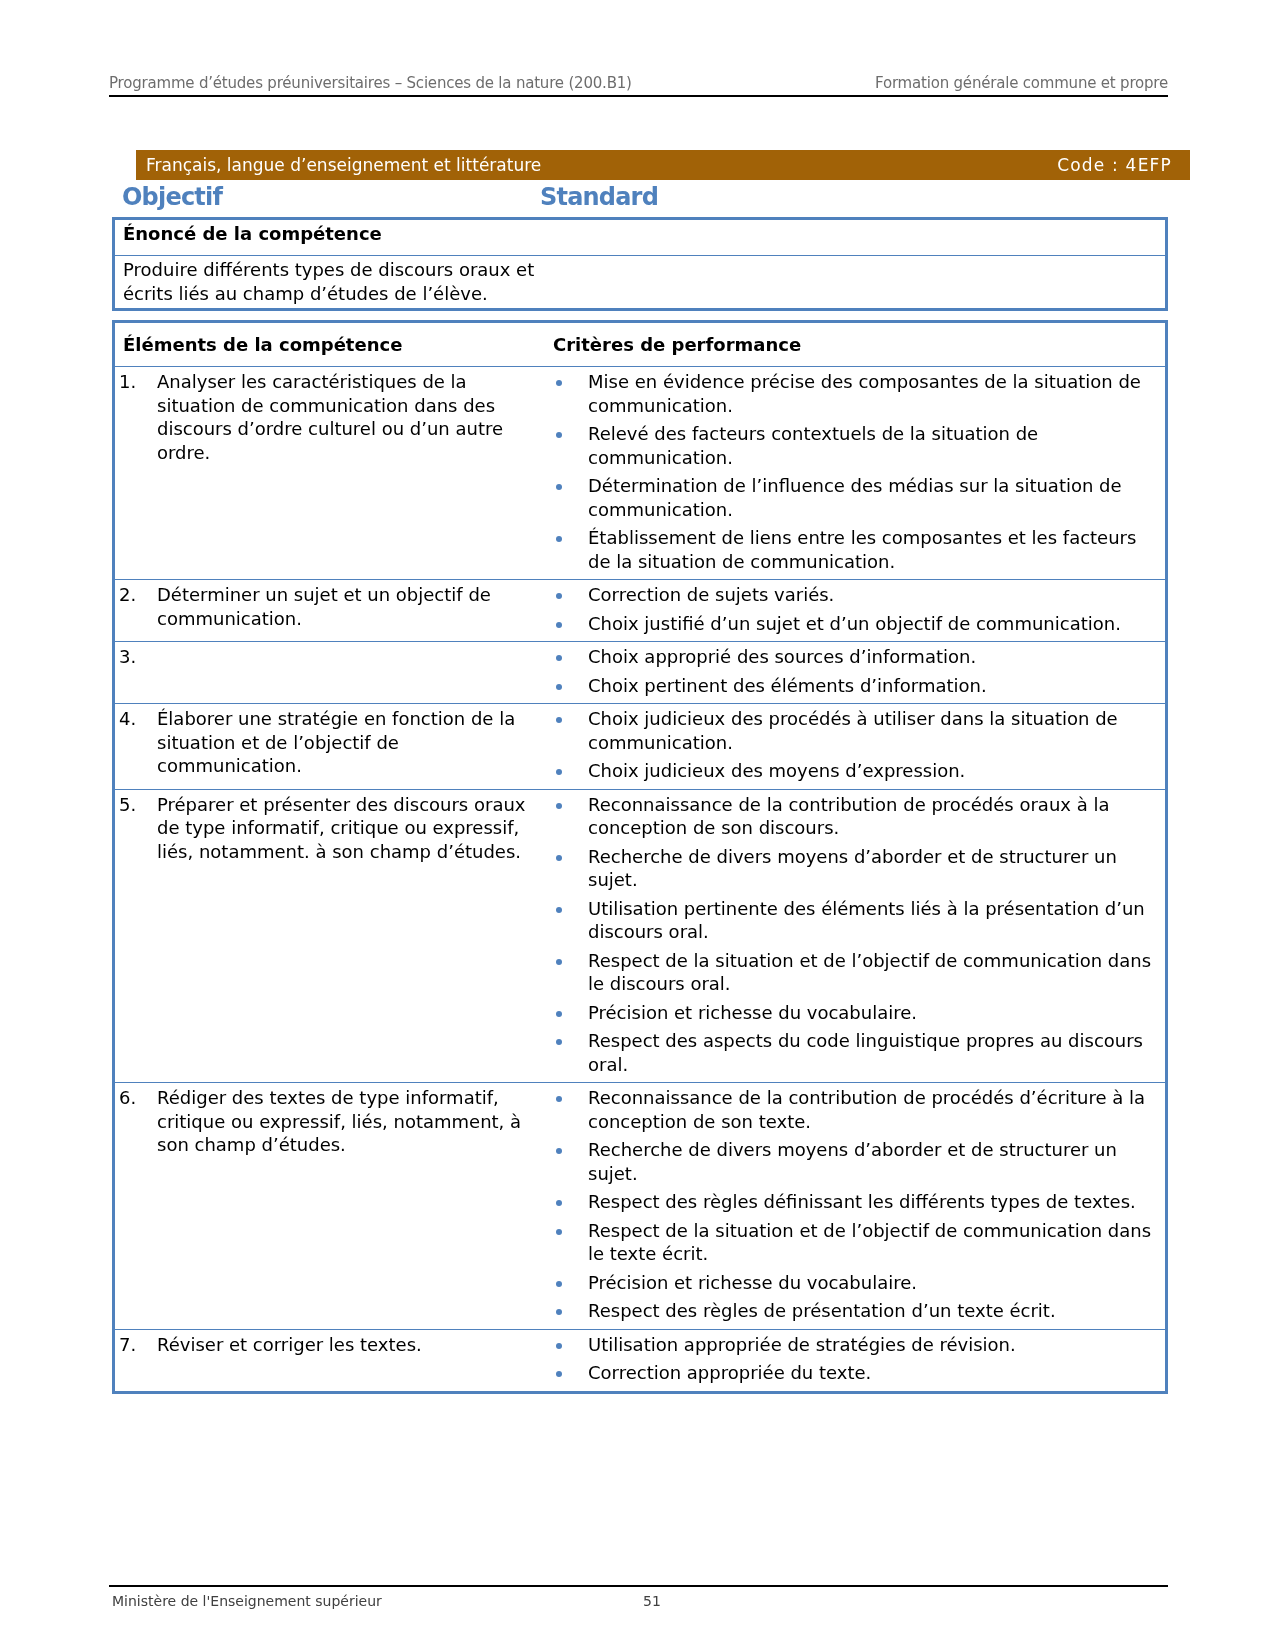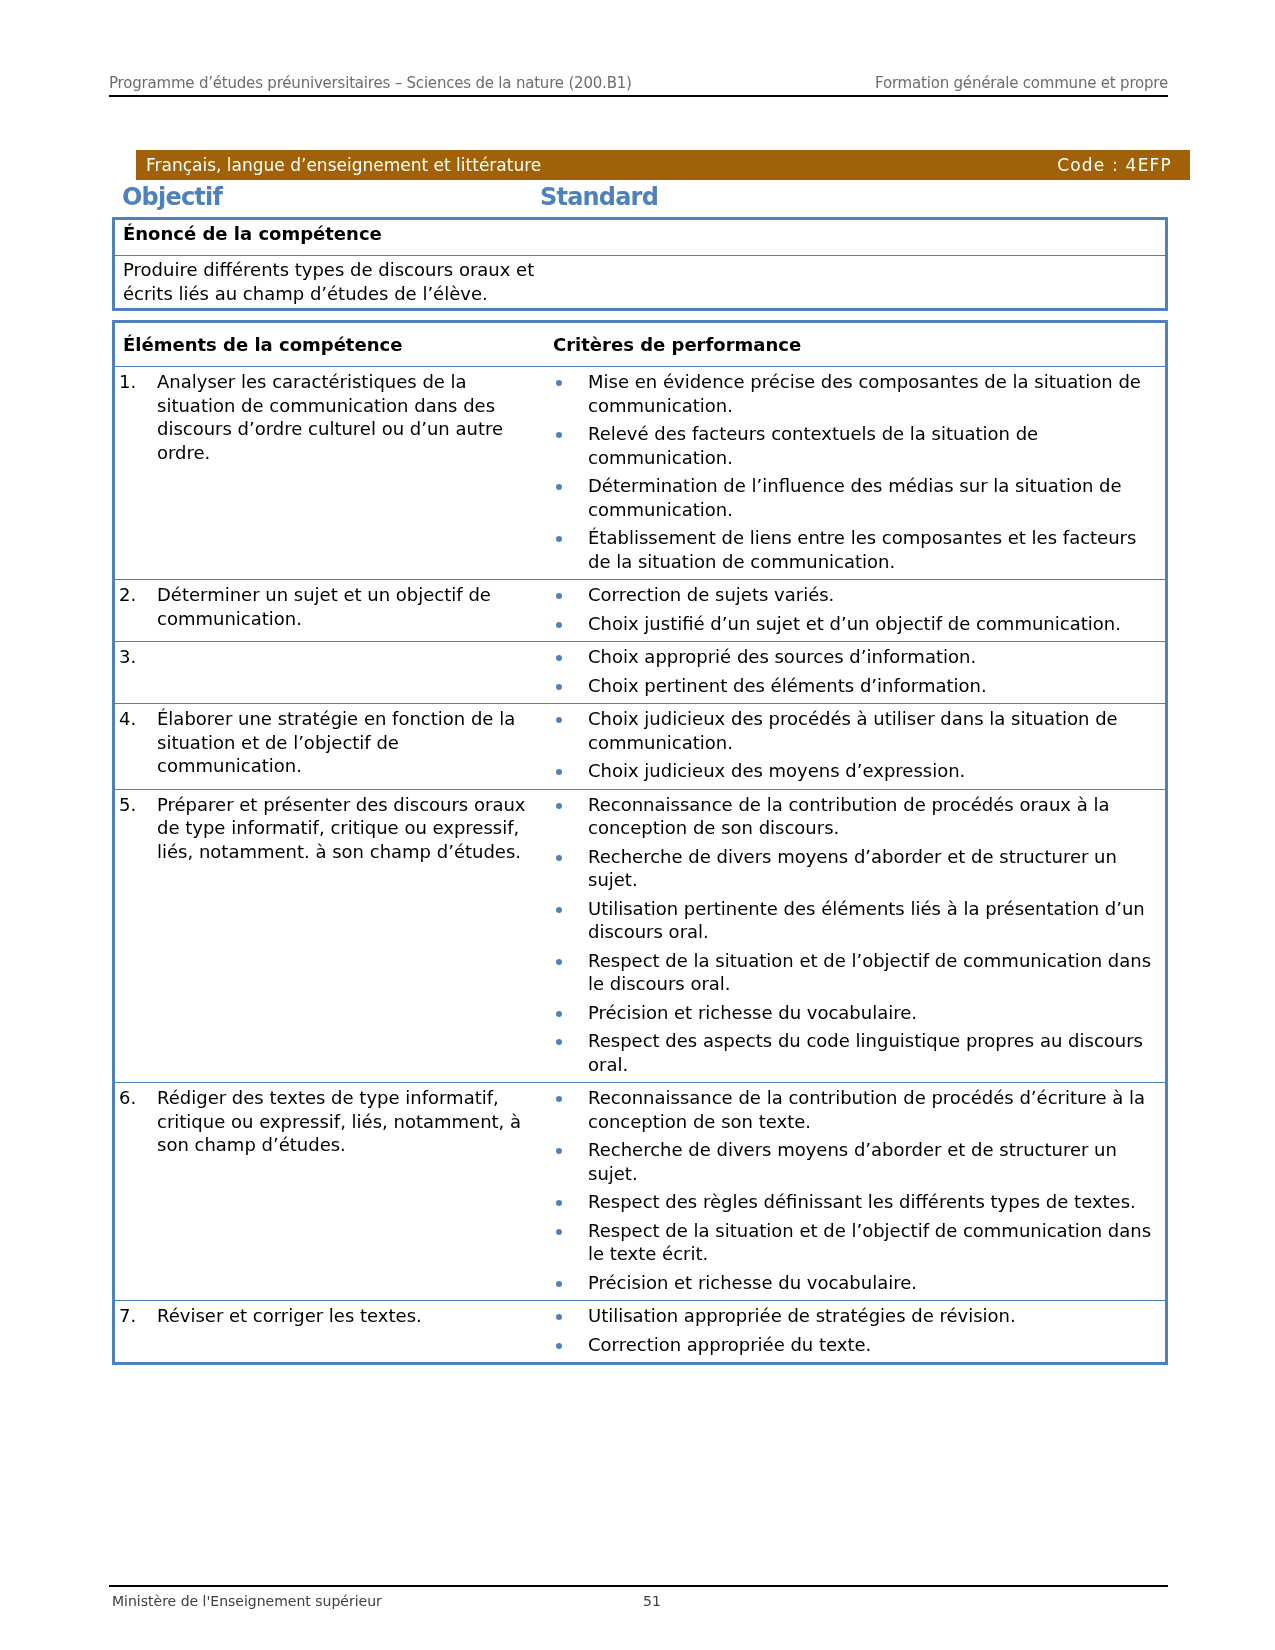--- a/index.html
+++ b/index.html
@@ -255,20 +255,24 @@
             <span class="ctext">Respect des règles définissant les différents types de textes.</span>
           </li>
           <li>
             <span class="bullet"></span>
             <span class="ctext">Respect de la situation et de l’objectif de communication dans le texte écrit.</span>
           </li>
           <li>
             <span class="bullet"></span>
             <span class="ctext">Précision et richesse du vocabulaire.</span>
           </li>
+          <li>
+            <span class="bullet"></span>
+            <span class="ctext">Respect des règles de présentation d’un texte écrit.</span>
+          </li>
         </ul>
       </div>
     </div>
     <div class="row">
       <div class="c-left">
         <div class="elem">
           <span class="num">7.</span>
           <span class="txt">Réviser et corriger les textes.</span>
         </div>
       </div>

